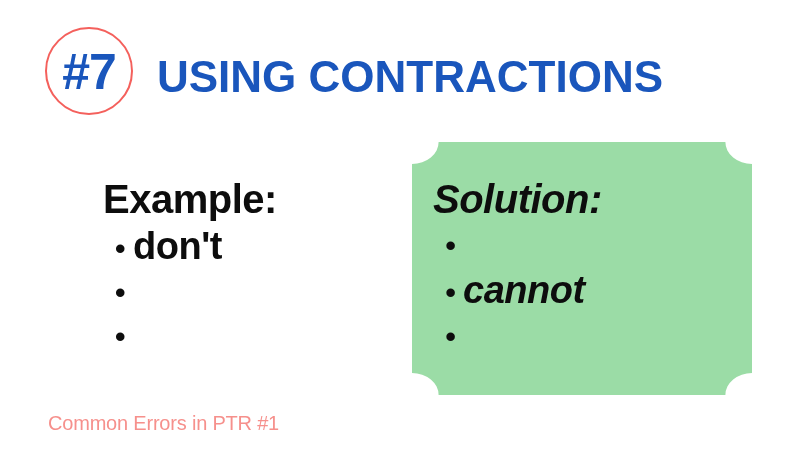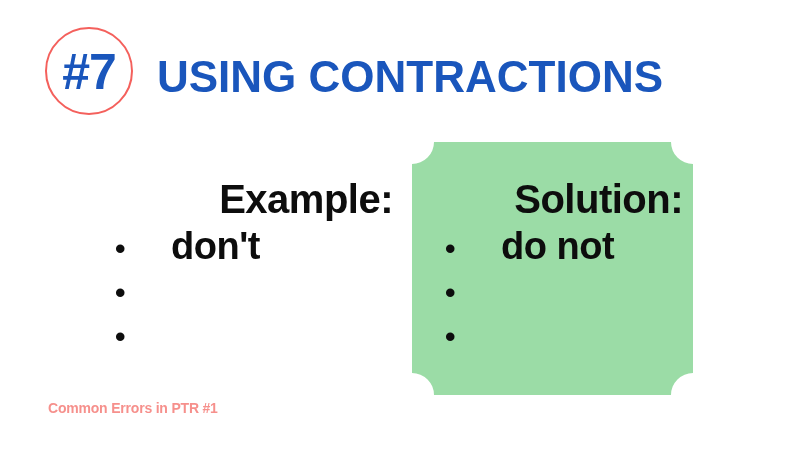--- a/index.html
+++ b/index.html
@@ -86,21 +86,20 @@
     width: 250px;
   }
 
   .col-heading {
     font-size: 40px;
     font-weight: bold;
     color: #0d0d0d;
     line-height: 46px;
     letter-spacing: -0.5px;
     white-space: nowrap;
-    text-align: right;
   }
 
   .bullet-list {
     list-style: none;
     margin: 0;
     padding: 0;
     margin-top: 2px;
   }
 
   .bullet-item {
@@ -120,30 +119,30 @@
     font-size: 30px;
     line-height: 44px;
     color: #0d0d0d;
     text-align: left;
     padding-left: 12px;
     box-sizing: border-box;
   }
 
   .bullet-text {
     flex: 0 0 auto;
-    margin-left: 38px;
   }
 
   
   .solution-panel {
     position: absolute;
     left: 412px;
     top: 142px;
-    width: 281px;
+    width: 340px;
     height: 253px;
+    font-style: italic;
   }
 
   .panel-shape {
     position: absolute;
     left: 0;
     top: 0;
     width: 100%;
     height: 100%;
     display: block;
   }
@@ -153,23 +152,23 @@
     left: 0;
     top: 0;
     width: 100%;
     height: 100%;
   }
 
   
   .footer-note {
     position: absolute;
     left: 48px;
-    top: 400px;
-    font-size: 14px;
-    font-weight: bold;
+    top: 412px;
+    font-size: 20px;
+    font-weight: normal;
     color: #f6908c;
     letter-spacing: -0.2px;
     white-space: nowrap;
   }
 </style>
 </head>
 <body>
 
 <div class="slide">
 
@@ -198,24 +197,24 @@
   <div class="solution-panel">
     <svg class="panel-shape" viewBox="0 0 281 253" preserveAspectRatio="none">
       <path d="M 22,0 L 259,0 A 22,22 0 0 0 281,22 L 281,231 A 22,22 0 0 0 259,253 L 22,253 A 22,22 0 0 0 0,231 L 0,22 A 22,22 0 0 0 22,0 Z" fill="#9bdca6"></path>
     </svg>
     <div class="panel-content">
       <div class="column col-solution" style="left:21px; top:34px; position:absolute;">
         <div class="col-heading">Solution:</div>
         <ul class="bullet-list">
           <li class="bullet-item">
             <span class="bullet-dot">•</span>
-            <span class="bullet-text">do not</span>
           </li>
           <li class="bullet-item">
             <span class="bullet-dot">•</span>
+            <span class="bullet-text">cannot</span>
           </li>
           <li class="bullet-item">
             <span class="bullet-dot">•</span>
           </li>
         </ul>
       </div>
     </div>
   </div>
 
   <div class="footer-note">Common Errors in PTR #1</div>

